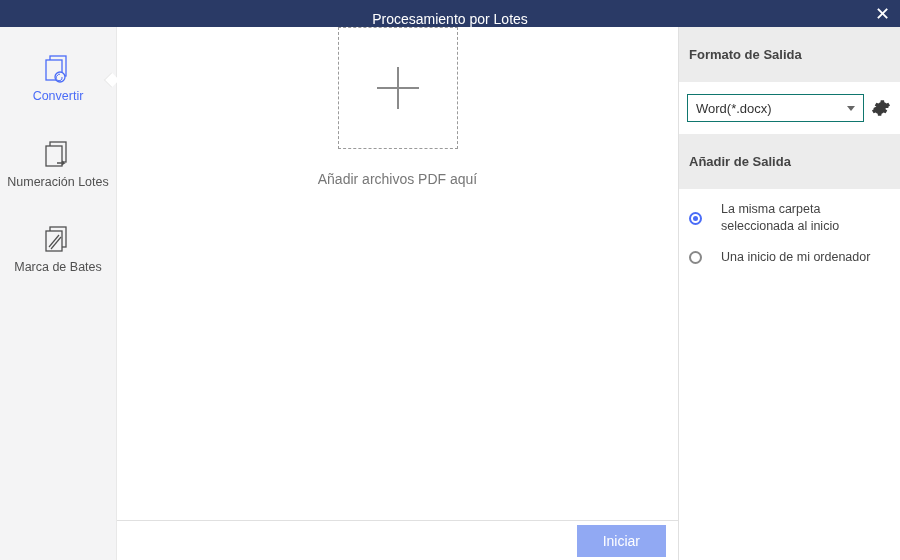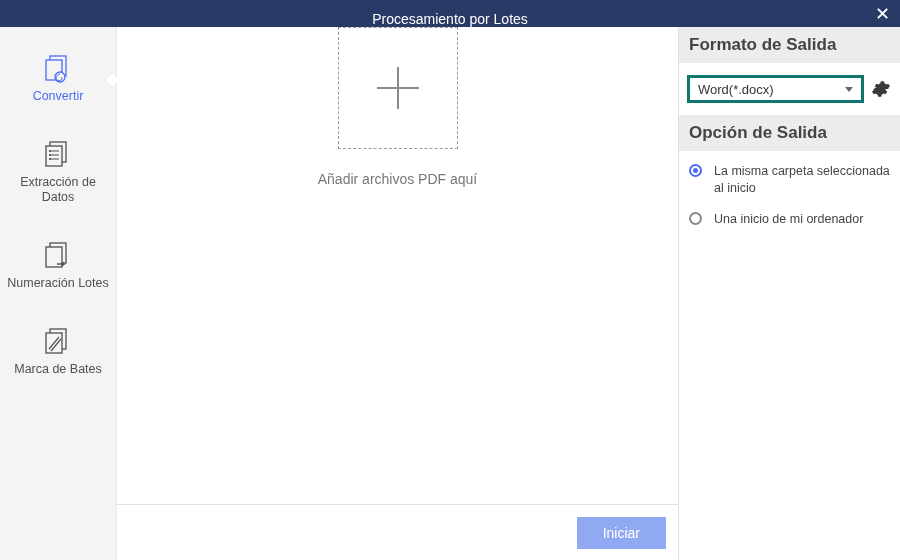--- a/index.html
+++ b/index.html
@@ -100,21 +100,21 @@
   }
   .plus::before, .plus::after {
     content: "";
     position: absolute;
     background: #8a8a8a;
   }
   .plus::before { top: 50%; left: 0; width: 100%; height: 2px; transform: translateY(-50%); }
   .plus::after { left: 50%; top: 0; height: 100%; width: 2px; transform: translateX(-50%); }
   .bottom-bar {
     border-top: 1px solid #e0e0e0;
-    height: 56px;
+    height: 40px;
     display: flex;
     align-items: center;
     justify-content: flex-end;
     padding-right: 12px;
   }
   .btn-start {
     background: #91a9f3;
     color: #fff;
     border: none;
     padding: 8px 26px;
@@ -124,34 +124,34 @@
   .rightpanel {
     width: 222px;
     border-left: 1px solid #e0e0e0;
     background: #fff;
     display: flex;
     flex-direction: column;
   }
   .section-title {
     background: #ececec;
     font-weight: 600;
-    font-size: 17px;
+    font-size: 13px;
     color: #444;
-    padding: 8px 10px;
+    padding: 20px 10px;
   }
   .format-row {
     display: flex;
     align-items: center;
     gap: 6px;
     padding: 12px 8px;
   }
   .format-select {
     flex: 1;
     height: 28px;
-    border: 3px solid #0f766e;
+    border: 1px solid #0f766e;
     background: #fff;
     display: flex;
     align-items: center;
     justify-content: space-between;
     padding: 0 8px 0 8px;
     font-size: 13px;
     color: #333;
     cursor: pointer;
   }
   .format-select .caret {
@@ -166,22 +166,22 @@
     cursor: pointer;
     color: #3a3a3a;
   }
   .option-group {
     padding: 12px 10px 10px 10px;
     font-size: 12.5px;
     color: #444;
   }
   .radio-option {
     display: flex;
-    align-items: flex-start;
-    gap: 12px;
+    align-items: center;
+    gap: 19px;
     margin-bottom: 14px;
     cursor: pointer;
     line-height: 1.35;
   }
   .radio-dot {
     width: 13px; height: 13px;
     border: 2px solid #888;
     border-radius: 50%;
     margin-top: 1px;
     flex: none;
@@ -211,33 +211,20 @@
       <svg width="30" height="28" viewBox="0 0 30 28">
         <rect x="7" y="1" width="16" height="20" stroke="#4a6cf7" fill="none" stroke-width="1.3"></rect>
         <rect x="3" y="5" width="16" height="20" stroke="#4a6cf7" fill="#f4f4f5" stroke-width="1.3"></rect>
         <circle cx="17" cy="22" r="5" stroke="#4a6cf7" fill="#f4f4f5" stroke-width="1.3"></circle>
         <path d="M15 20 A3 3 0 1 0 19 22" stroke="#4a6cf7" fill="none" stroke-width="1"></path>
         <path d="M15 20 l2 0 l-1 -2 z" fill="#4a6cf7"></path>
       </svg>
       <span>Convertir</span>
     </div>
 
-    <div class="side-item">
-      <svg width="30" height="28" viewBox="0 0 30 28">
-        <rect x="7" y="1" width="16" height="20" stroke="#505050" fill="none" stroke-width="1.3"></rect>
-        <rect x="3" y="5" width="16" height="20" stroke="#505050" fill="#f4f4f5" stroke-width="1.3"></rect>
-        <line x1="6" y1="10" x2="16" y2="10" stroke="#505050" stroke-width="1"></line>
-        <line x1="6" y1="14" x2="16" y2="14" stroke="#505050" stroke-width="1"></line>
-        <line x1="6" y1="18" x2="16" y2="18" stroke="#505050" stroke-width="1"></line>
-        <circle cx="7" cy="10" r="1" fill="#505050"></circle>
-        <circle cx="7" cy="14" r="1" fill="#505050"></circle>
-        <circle cx="7" cy="18" r="1" fill="#505050"></circle>
-      </svg>
-      <span>Extracción de Datos</span>
-    </div>
 
     <div class="side-item">
       <svg width="30" height="28" viewBox="0 0 30 28">
         <rect x="7" y="1" width="16" height="20" stroke="#505050" fill="none" stroke-width="1.3"></rect>
         <rect x="3" y="5" width="16" height="20" stroke="#505050" fill="#f4f4f5" stroke-width="1.3"></rect>
         <path d="M14 22 h7 l-2 -2 m2 2 l-2 2" stroke="#505050" fill="none" stroke-width="1.3"></path>
       </svg>
       <span>Numeración Lotes</span>
     </div>
 
@@ -271,21 +258,21 @@
         <span>Word(*.docx)</span>
         <span class="caret"></span>
       </div>
       <div class="gear">
         <svg width="20" height="20" viewBox="0 0 24 24">
           <path fill="#3a3a3a" d="M12 8a4 4 0 100 8 4 4 0 000-8zm8.94 4a7.6 7.6 0 00-.14-1.4l2.03-1.58-2-3.46-2.39.96a7.7 7.7 0 00-2.42-1.4l-.36-2.53h-4l-.36 2.53a7.7 7.7 0 00-2.42 1.4l-2.39-.96-2 3.46 2.03 1.58A7.6 7.6 0 003.06 12c0 .47.05.94.14 1.4l-2.03 1.58 2 3.46 2.39-.96c.72.6 1.54 1.08 2.42 1.4l.36 2.53h4l.36-2.53c.88-.32 1.7-.8 2.42-1.4l2.39.96 2-3.46-2.03-1.58c.09-.46.14-.93.14-1.4z"></path>
         </svg>
       </div>
     </div>
 
-    <div class="section-title">Opción de Salida</div>
+    <div class="section-title">Añadir de Salida</div>
     <div class="option-group">
       <div class="radio-option">
         <span class="radio-dot selected"></span>
         <span>La misma carpeta seleccionada al inicio</span>
       </div>
       <div class="radio-option">
         <span class="radio-dot"></span>
         <span>Una inicio de mi ordenador</span>
       </div>
     </div>

